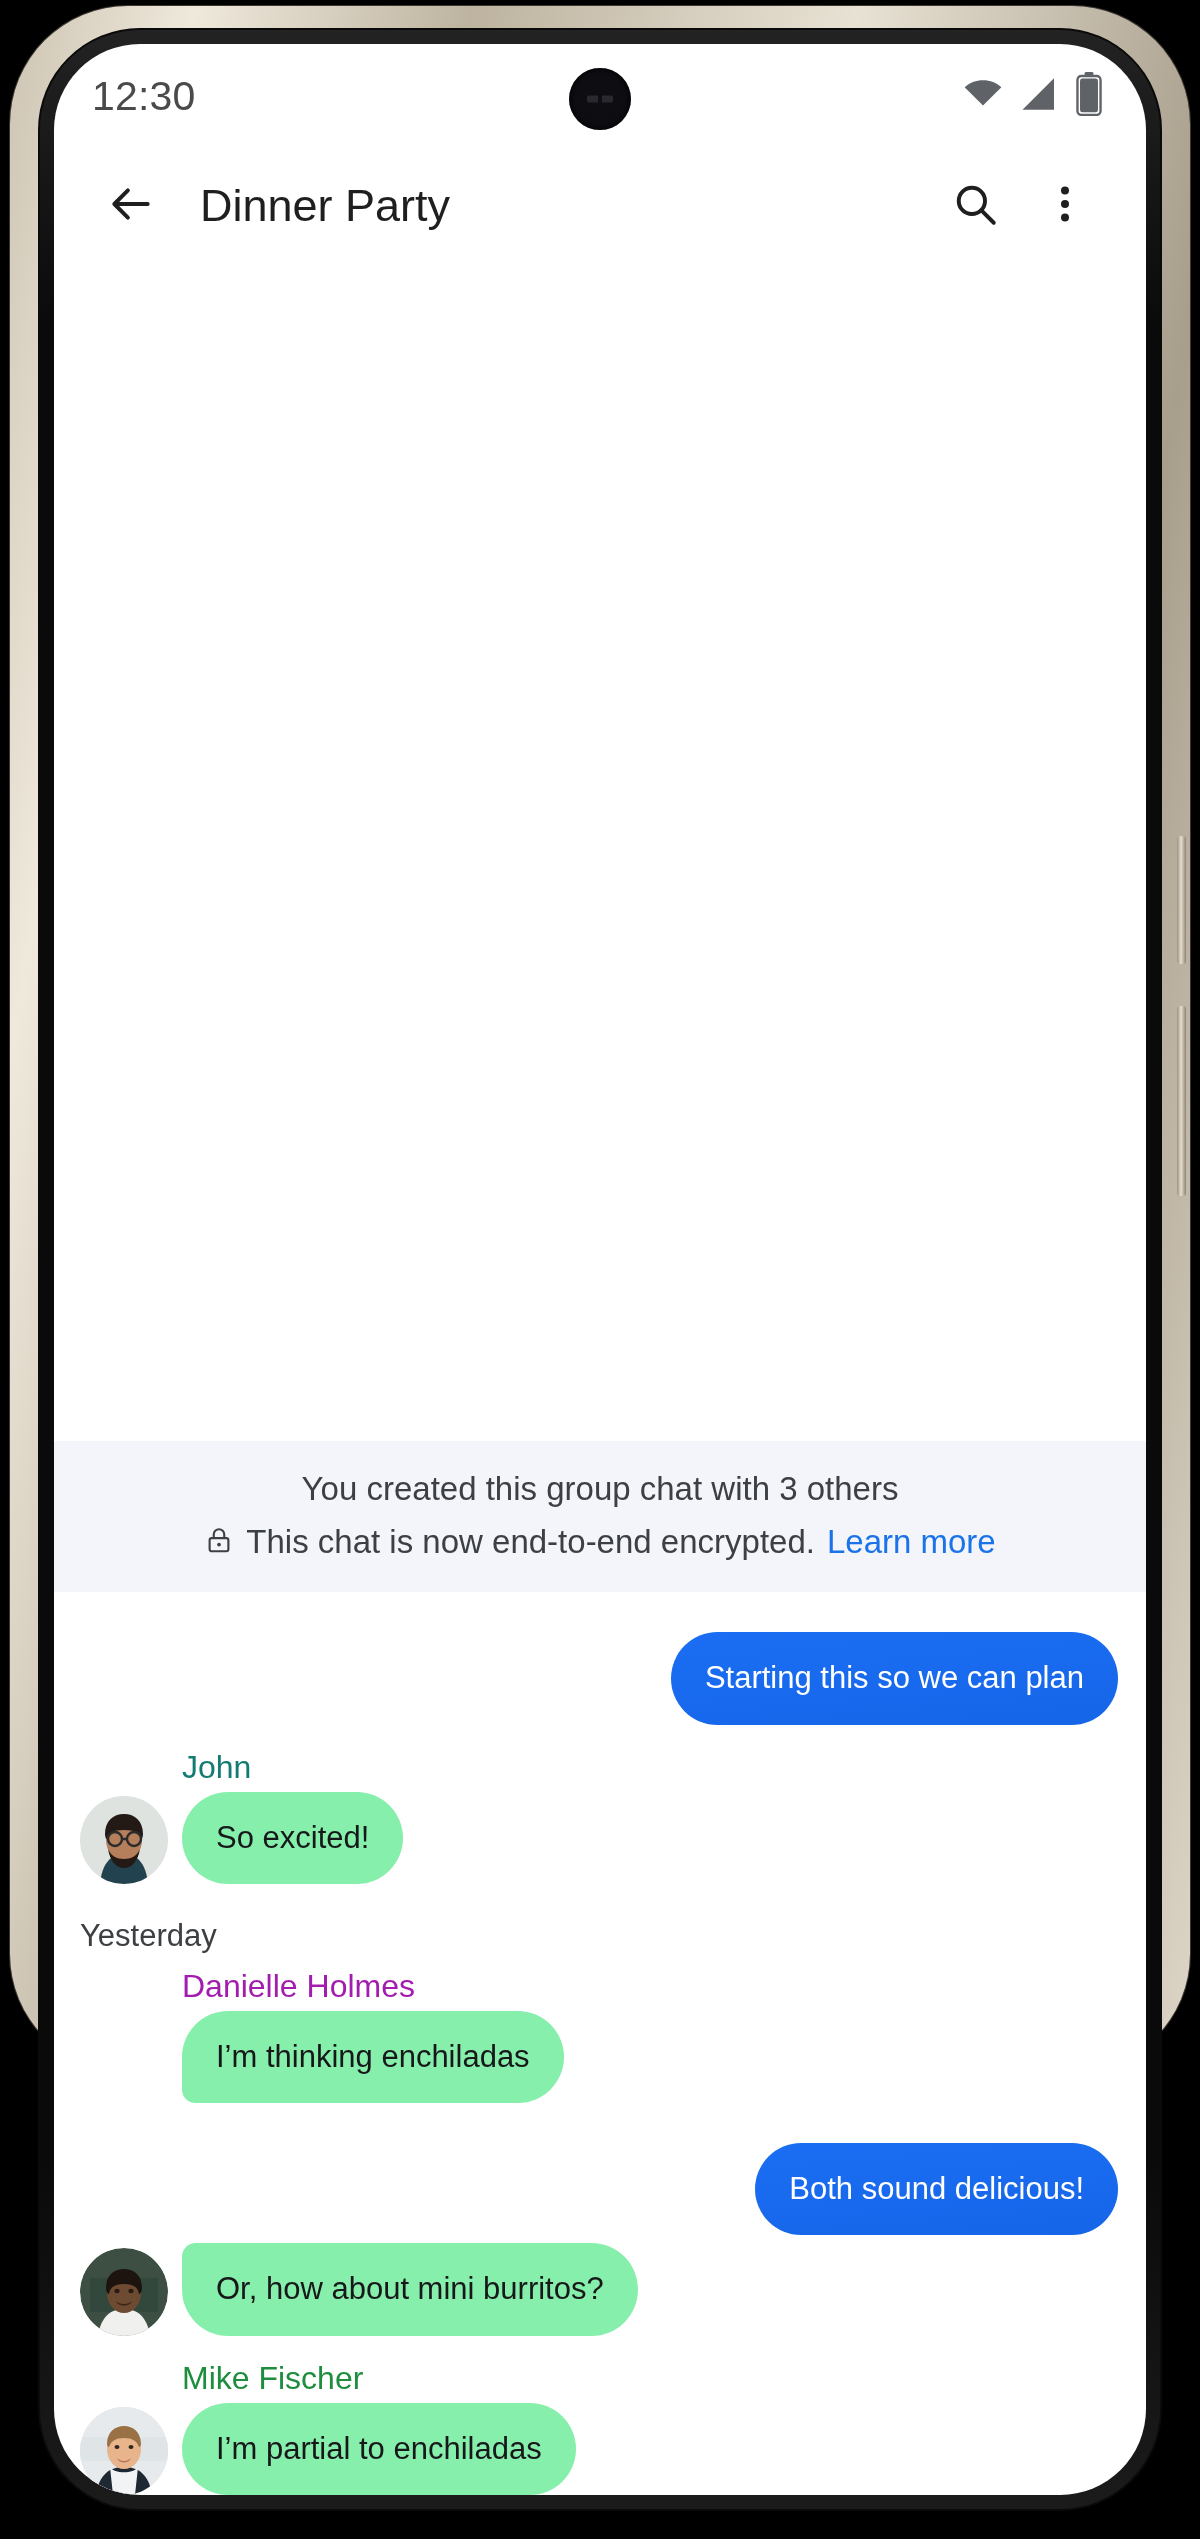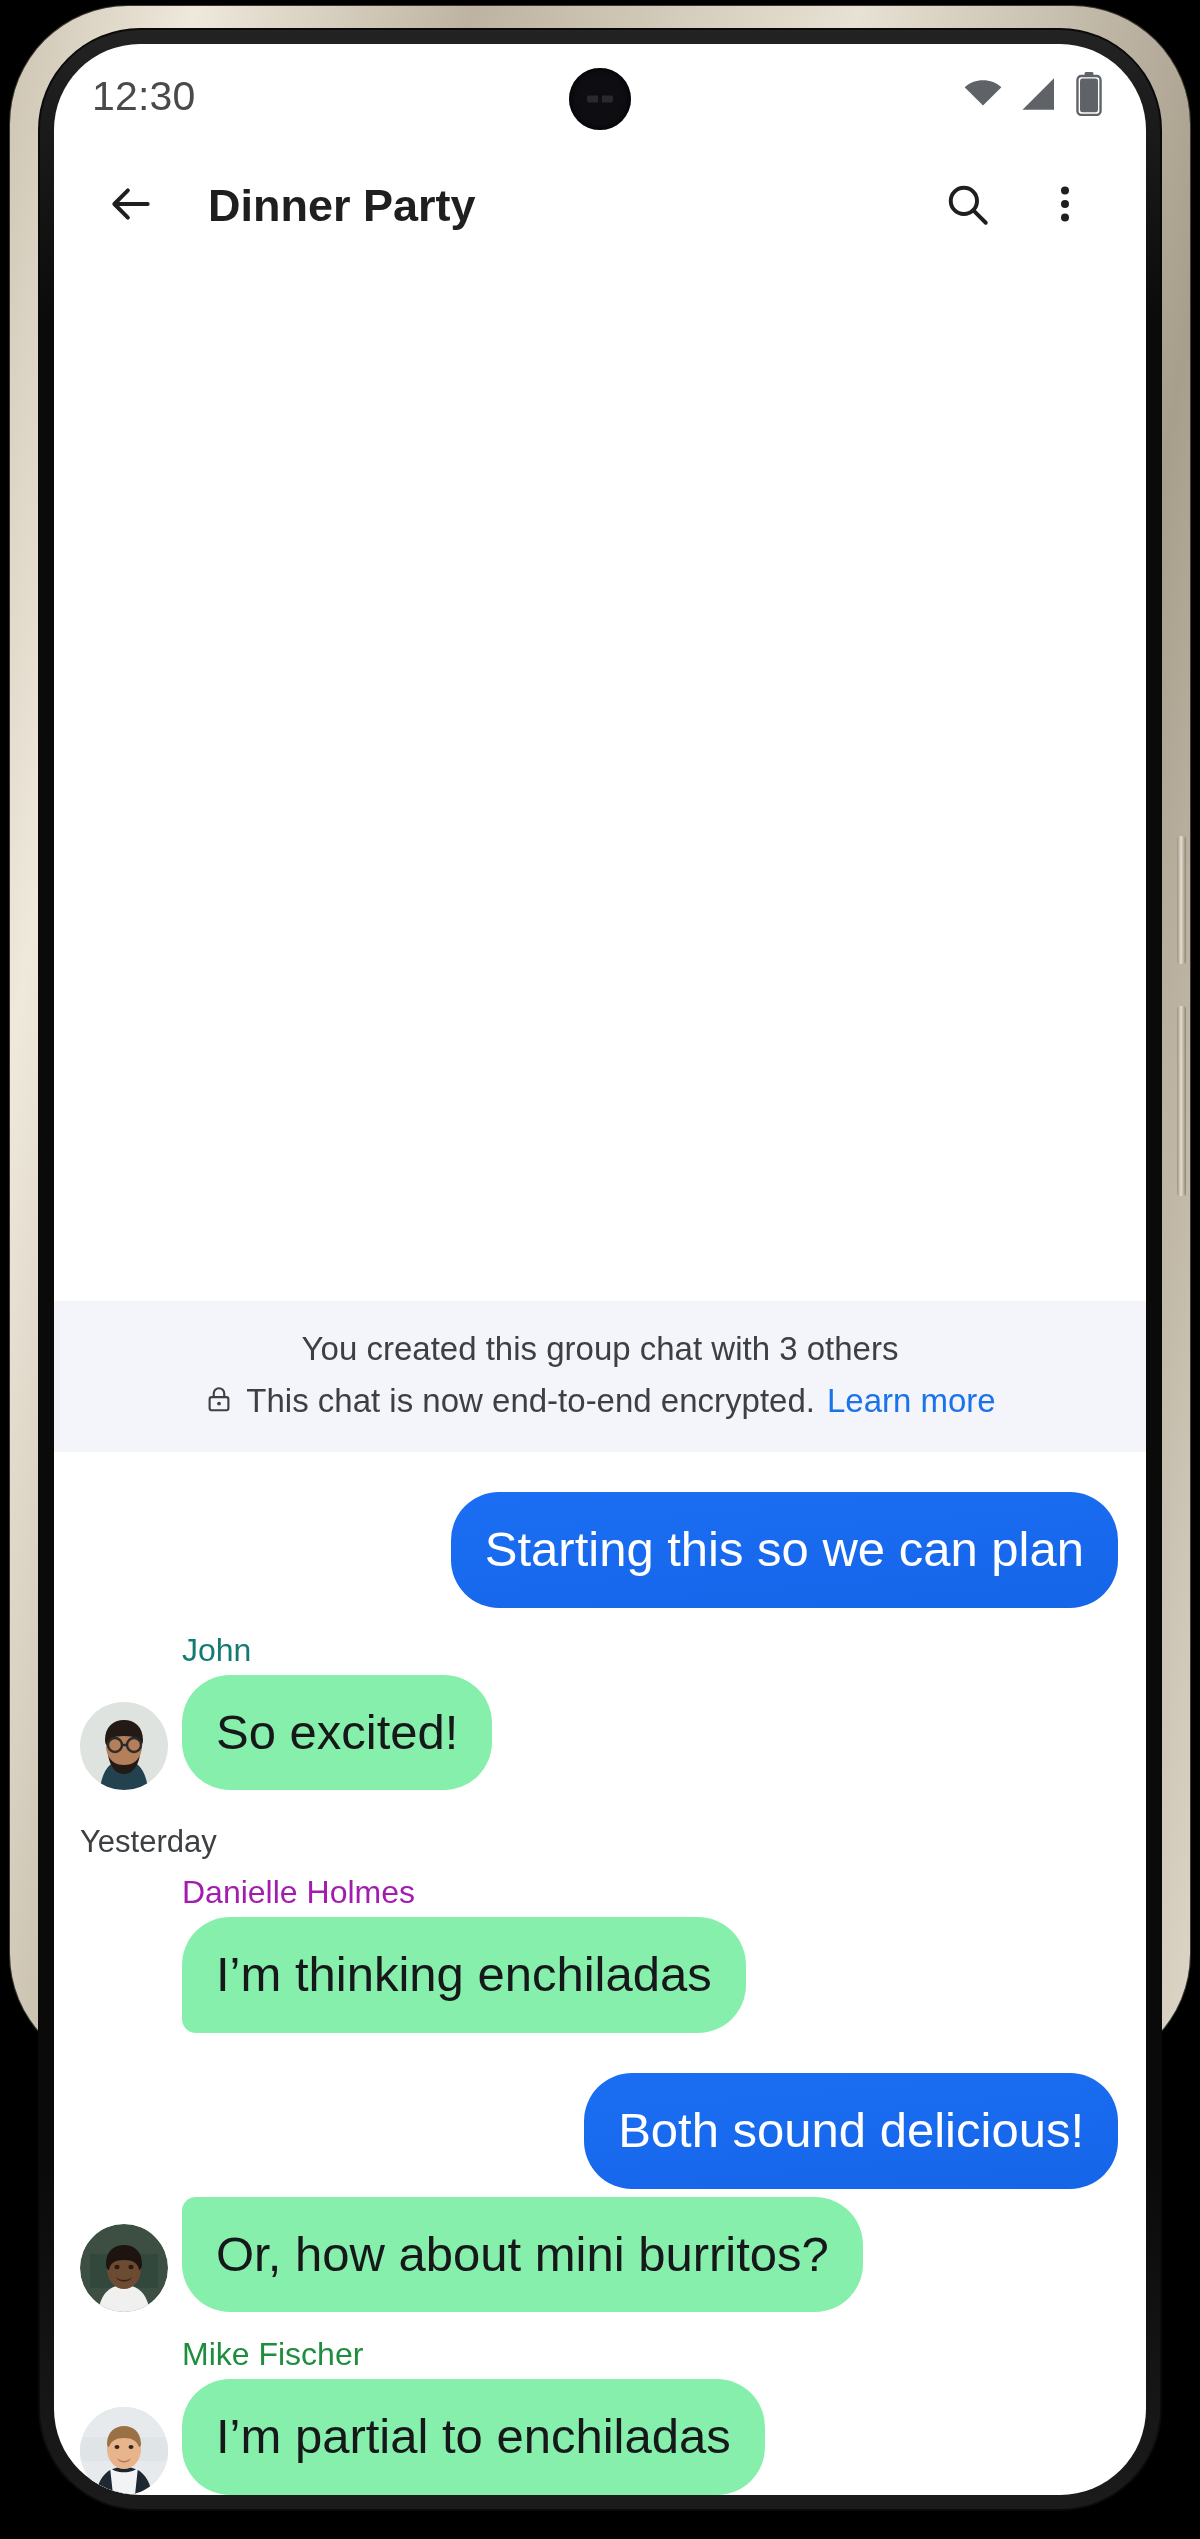--- a/index.html
+++ b/index.html
@@ -99,22 +99,21 @@
     background: linear-gradient(90deg,#2d2d33 0 42%, transparent 42% 58%, #2d2d33 58% 100%);
     opacity: .85;
   }
 
   
   .app-bar {
     height: 116px;
     display: flex;
     align-items: center;
     padding: 0 42px 0 38px;
-    gap: 20px;
-    font-weight: bold;
+    gap: 12px;
   }
   .ab-icon {
     width: 78px; height: 78px;
     display: flex; align-items: center; justify-content: center;
     border-radius: 50%;
     flex: none;
   }
   .app-title {
     font-size: 45px;
     color: #1f1f1f;
@@ -182,21 +181,21 @@
     position: relative;
     background: #dfe3e0;
   }
   .avatar.placeholder-gap { visibility: hidden; }
   .sender-name {
     font-size: 32px;
     margin: 24px 0 6px 102px;
   }
   .bubble {
     max-width: 760px;
-    font-size: 49px;
+    font-size: 31px;
     line-height: 1.3;
     padding: 26px 34px;
     border-radius: 48px;
     word-wrap: break-word;
     text-align: right;
   }
   .bubble.in {
     background: #86efac;
     color: #17181a;
   }

